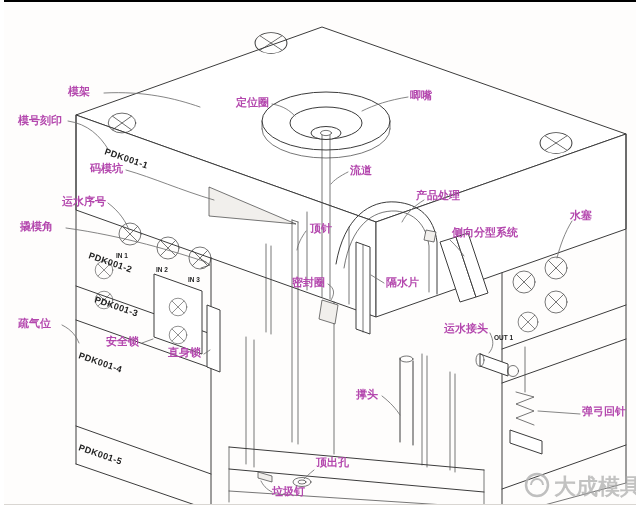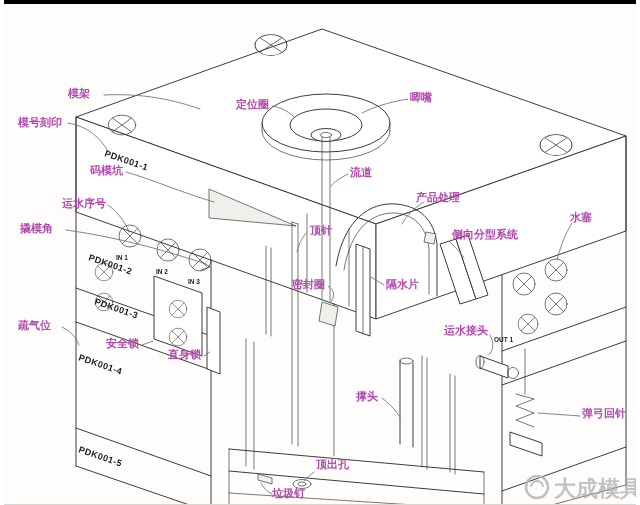--- a/index.html
+++ b/index.html
@@ -4,21 +4,21 @@
 <style>
   :root{
     --label-color:#b448ae;
     --line-color:#3c3c3c;
     --watermark-color:#a7a7a7;
   }
   html,body{margin:0;padding:0;background:#ffffff;}
   .stage{
     position:relative;width:632px;height:505px;margin:0 auto;
     background:#fefdfc;overflow:hidden;
-    border-top:4px solid #000000;border-bottom:1px solid #d9d6d2;
+    border-top:2px solid #000000;border-bottom:1px solid #d9d6d2;
     box-sizing:border-box;
     font-family:"Liberation Sans",sans-serif;
   }
   svg{display:block}
   .ln{fill:none;stroke:var(--line-color);stroke-width:1;stroke-linejoin:round;stroke-linecap:round}
   .thin{stroke-width:.7}
   .face{fill:#ffffff;stroke:var(--line-color);stroke-width:1;stroke-linejoin:round}
   .shade{fill:#f1efec;stroke:var(--line-color);stroke-width:.7}
   .leader{fill:none;stroke:#6f6f6f;stroke-width:.85;stroke-linecap:round}
   .lbl{fill:var(--label-color);font:bold 11px "Liberation Sans",sans-serif;}

